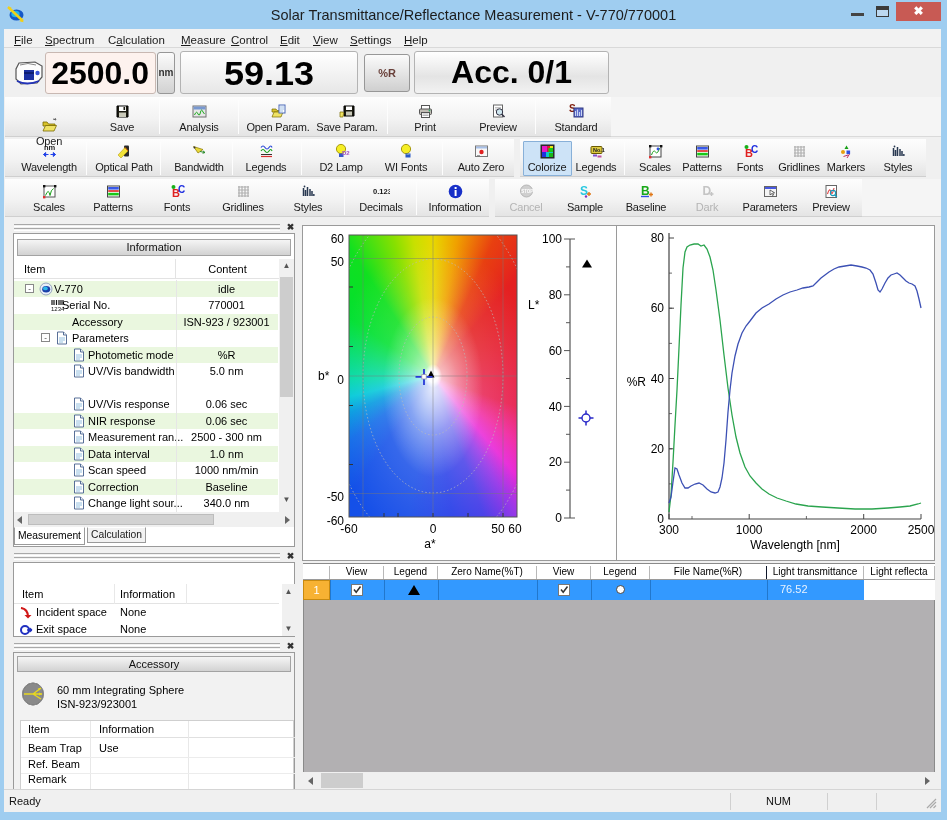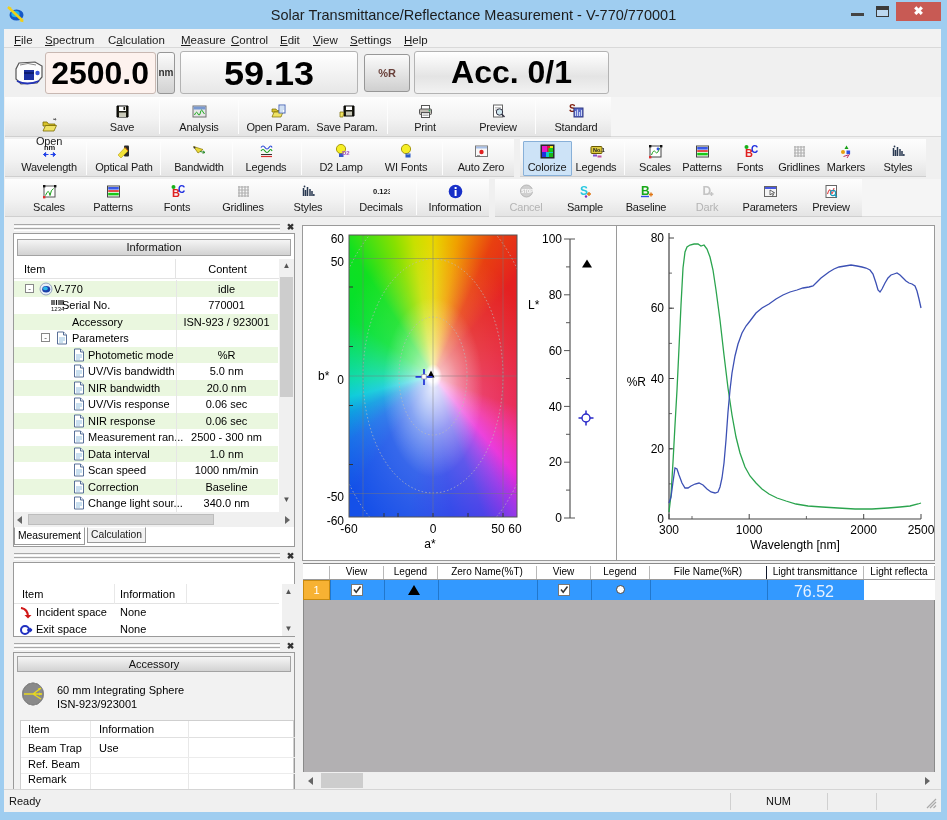--- a/index.html
+++ b/index.html
@@ -446,29 +446,20 @@
       <span class="val">%R</span>
     </div>
     <div class="trow" style="left:14px;top:363.0px">
       <svg class="abs" style="left:59px;top:1px" width="12" height="14" viewBox="0 0 12 14">
         <path d="M1.5 1 h6 l3 3 v9 h-9z" fill="#fff" stroke="#46608c" stroke-width="0.9"></path>
         <path d="M7.5 1 v3 h3" fill="#eef4fa" stroke="#46608c" stroke-width="0.9"></path>
         <path d="M3 7 h6 M3 9 h6 M3 11 h4" stroke="#7ab0d8" stroke-width="0.8"></path>
       </svg>
       <span class="lbl" style="left:74px">UV/Vis bandwidth</span>
       <span class="val">5.0 nm</span>
-    </div>
-    <div class="trow g" style="left:14px;top:379.5px">
-      <svg class="abs" style="left:59px;top:1px" width="12" height="14" viewBox="0 0 12 14">
-        <path d="M1.5 1 h6 l3 3 v9 h-9z" fill="#fff" stroke="#46608c" stroke-width="0.9"></path>
-        <path d="M7.5 1 v3 h3" fill="#eef4fa" stroke="#46608c" stroke-width="0.9"></path>
-        <path d="M3 7 h6 M3 9 h6 M3 11 h4" stroke="#7ab0d8" stroke-width="0.8"></path>
-      </svg>
-      <span class="lbl" style="left:74px">NIR bandwidth</span>
-      <span class="val">20.0 nm</span>
     </div>
     <div class="trow" style="left:14px;top:396.0px">
       <svg class="abs" style="left:59px;top:1px" width="12" height="14" viewBox="0 0 12 14">
         <path d="M1.5 1 h6 l3 3 v9 h-9z" fill="#fff" stroke="#46608c" stroke-width="0.9"></path>
         <path d="M7.5 1 v3 h3" fill="#eef4fa" stroke="#46608c" stroke-width="0.9"></path>
         <path d="M3 7 h6 M3 9 h6 M3 11 h4" stroke="#7ab0d8" stroke-width="0.8"></path>
       </svg>
       <span class="lbl" style="left:74px">UV/Vis response</span>
       <span class="val">0.06 sec</span>
     </div>
@@ -711,21 +702,21 @@
           <path d="M2 4.5 l2.2 2.8 L8.5 1.5" stroke="#333" stroke-width="1.5" fill="none"></path>
         </svg>
       </div>
       <div class="abs" style="left:255px;top:4px;width:12px;height:12px;background:#fff;border:1px solid #777;overflow:hidden">
         <svg width="10" height="10" viewBox="0 0 10 10" style="display:block;margin:0">
           <path d="M2 4.5 l2.2 2.8 L8.5 1.5" stroke="#333" stroke-width="1.5" fill="none"></path>
         </svg>
       </div>
       <div class="abs" style="left:105px;top:5px;width:0;height:0;border-left:6px solid transparent;border-right:6px solid transparent;border-bottom:10px solid #000"></div>
       <div class="abs" style="left:313px;top:5px;width:9px;height:9px;border-radius:50%;background:#fff;border:1px solid #444"></div>
-      <div class="abs" style="left:464px;top:3px;width:94px;text-align:center;font-size:16px;color:#e8f2ff">76.52</div>
+      <div class="abs" style="left:477px;top:3px;width:94px;text-align:left;font-size:11px;color:#e8f2ff">76.52</div>
       <div class="abs" style="left:561px;top:0px;width:71px;height:20px;background:#fff"></div>
     </div>
     <div class="abs" style="left:304px;top:772px;width:631px;height:17px;background:#f0f0f0">
       <svg class="abs" style="left:4px;top:5px" width="6" height="8">
         <path d="M5 0 L0 4 L5 8z" fill="#666"></path>
       </svg>
       <svg class="abs" style="right:5px;top:5px" width="6" height="8">
         <path d="M1 0 L6 4 L1 8z" fill="#666"></path>
       </svg>
       <div class="abs" style="left:17px;top:1px;width:42px;height:15px;background:#cdcdcd"></div>

